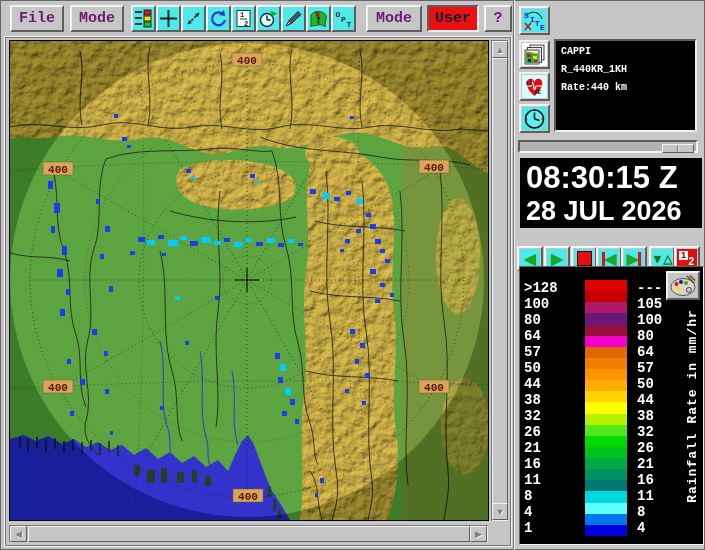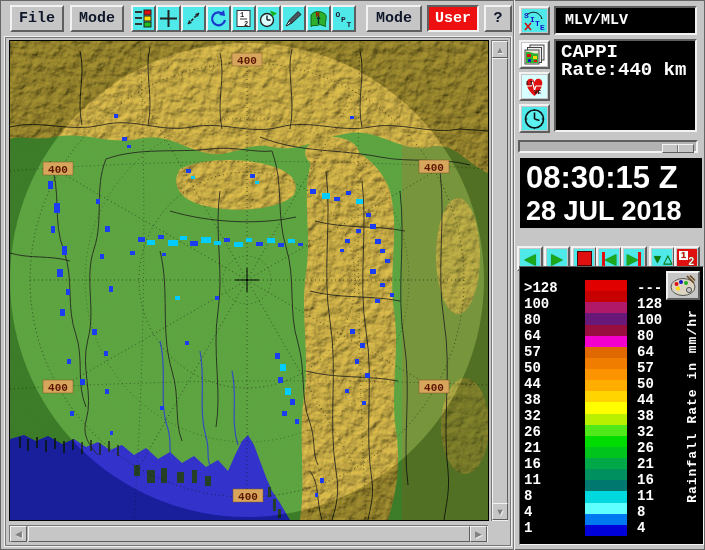--- a/index.html
+++ b/index.html
@@ -4,21 +4,21 @@
 <style>
   html,body{margin:0;padding:0;}
   body{width:705px;height:550px;background:#c6c6c6;overflow:hidden;position:relative;
        font-family:"Liberation Sans",sans-serif;box-shadow:inset 0 0 0 1px #666;}
   .raised{background:#c6c6c6;border-style:solid;border-width:2px;
           border-color:#f2f2f2 #5e5e5e #5e5e5e #f2f2f2;box-sizing:border-box;}
   .sunken{border-style:solid;border-width:2px;border-color:#5e5e5e #f2f2f2 #f2f2f2 #5e5e5e;box-sizing:border-box;}
   
   #toolbar{position:absolute;left:0;top:0;width:513px;height:36px;display:flex;align-items:center;}
   .menu-btn{height:27px;font-family:"Liberation Mono",monospace;font-weight:bold;font-size:15px;
-            color:#0f172a;display:flex;align-items:center;justify-content:center;cursor:default;}
+            color:#701a75;display:flex;align-items:center;justify-content:center;cursor:default;}
   .icon-btn{width:25px;height:27px;padding:0;display:flex;align-items:center;justify-content:center;}
   .icon-face{width:21px;height:23px;background:#4fe9e9;display:flex;align-items:center;justify-content:center;}
   #user-btn{background:#ee1010;color:#fff;border-color:#5e5e5e #f2f2f2 #f2f2f2 #5e5e5e;}
   
   #map-panel{position:absolute;left:4px;top:36px;width:508px;height:511px;
              border:1px solid #efefef;box-sizing:border-box;}
   #map-panel-inner{position:absolute;inset:0;border:1px solid #777;}
   #map-viewport{position:absolute;left:3px;top:2px;width:478px;height:479px;border:1px solid #000;background:#4f9d33;}
   #map-svg{display:block;}
   .sb{position:absolute;background:#b2b2b2;box-shadow:inset 1px 1px 0 #777,inset -1px -1px 0 #eee;}
@@ -29,21 +29,21 @@
           text-shadow:1px 1px 0 #eee;}
   .sb-thumb{position:absolute;background:#c6c6c6;border:1px solid;border-color:#f2f2f2 #5e5e5e #5e5e5e #f2f2f2;}
   
   #side{position:absolute;left:513px;top:0;width:192px;height:550px;border-left:1px solid #777;
         box-shadow:inset 1px 0 0 #eee;}
   .blackbox{background:#000;color:#fff;font-family:"Liberation Mono",monospace;font-weight:bold;}
   #site-btn{position:absolute;left:5px;top:6px;width:31px;height:29px;padding:1px;}
   #site-display{position:absolute;left:40px;top:6px;width:143px;height:29px;font-size:15px;
                 display:flex;align-items:center;padding-left:9px;}
   .side-icon{position:absolute;left:5px;width:31px;height:29px;padding:1px;}
-  #prod-display{position:absolute;left:40px;top:39px;width:143px;height:93px;font-size:19px;
+  #prod-display{position:absolute;left:40px;top:39px;width:143px;height:93px;font-size:10px;
                 line-height:18px;padding:2px 0 8px 5px;}
   #frame-slider{position:absolute;left:4px;top:140px;width:180px;height:13px;background:#b2b2b2;}
   #frame-slider .sb-thumb{right:2px;top:2px;width:30px;height:7px;}
   #frame-slider .sb-thumb i{position:absolute;left:14px;top:0;bottom:0;width:1px;background:#777;box-shadow:1px 0 0 #eee;}
   #time-display{position:absolute;left:6px;top:158px;width:176px;height:70px;padding-left:6px;}
   #time-line{font-size:31px;letter-spacing:0px;line-height:36px;margin-top:2px;font-family:"Liberation Sans",sans-serif;font-weight:bold;}
   #date-line{font-size:27px;line-height:30px;font-family:"Liberation Sans",sans-serif;font-weight:bold;}
   .pb-btn{position:absolute;top:246px;width:26px;height:25px;padding:1px;display:flex;align-items:center;justify-content:center;}
   .pb-face{width:100%;height:100%;background:#4fe9e9;display:flex;align-items:center;justify-content:center;
            font-size:15px;color:#1ba81b;text-shadow:0 0 1px #006000;}
@@ -148,21 +148,21 @@
       <svg width="19" height="19">
             <text x="1.5" y="8" font-size="8" font-weight="bold" fill="#223" font-family="Liberation Mono,monospace">O</text>
             <text x="7" y="13" font-size="8" font-weight="bold" fill="#223" font-family="Liberation Mono,monospace">P</text>
             <text x="12.5" y="17.5" font-size="8" font-weight="bold" fill="#223" font-family="Liberation Mono,monospace">T</text>
           </svg>
         </span>
       </button>
   </div>
 
   <button class="menu-btn raised" style="width:56px;margin-left:10px;">Mode</button>
-  <button class="menu-btn" id="user-btn" style="width:52px;margin-left:5px;border-width:2px;border-style:solid;color:#ffffff;">User</button>
+  <button class="menu-btn" id="user-btn" style="width:52px;margin-left:5px;border-width:2px;border-style:solid;color:#0f172a;">User</button>
   <button class="menu-btn raised" style="width:28px;margin-left:5px;">?</button>
 </div>
 
 <div id="map-panel">
  <div id="map-panel-inner">
   <div id="map-viewport">
     <svg id="map-svg" width="478" height="479" viewBox="0 0 478 479">
       <defs>
         <filter id="mtn" x="-5%" y="-5%" width="110%" height="110%">
           <feTurbulence type="fractalNoise" baseFrequency="0.10" numOctaves="4" seed="11" result="n"></feTurbulence>
@@ -404,23 +404,20 @@
       <svg width="25" height="23">
           <path d="M5,6 C10,1 18,3 20,10" stroke="#111" fill="none"></path>
           <text x="2" y="9" font-size="8" font-weight="bold" fill="#1515c8" font-family="Liberation Mono,monospace">S</text>
           <text x="8" y="13" font-size="8" font-weight="bold" fill="#1515c8" font-family="Liberation Mono,monospace">I</text>
           <text x="13" y="17" font-size="8" font-weight="bold" fill="#1515c8" font-family="Liberation Mono,monospace">T</text>
           <text x="18" y="21" font-size="8" font-weight="bold" fill="#1515c8" font-family="Liberation Mono,monospace">E</text>
           <path d="M3,14l6,7M9,14l-6,7" stroke="#d01010" stroke-width="1.6"></path>
         </svg>
     </span>
   </button>
-  <div id="site-display" class="blackbox sunken">
-    <span>MLV/MLV</span>
-  </div>
 
   <button class="side-icon raised" style="top:40px;">
     <span style="display:block;width:100%;height:100%;background:#fff;">
       <svg width="25" height="23">
           <rect x="8" y="2" width="14" height="15" fill="#efefef" stroke="#444"></rect>
           <rect x="5.5" y="4.5" width="14" height="15" fill="#efefef" stroke="#444"></rect>
           <rect x="3" y="7" width="14" height="14" fill="#efe8d8" stroke="#444"></rect>
           <path d="M4,9 C8,8 12,12 16,10 L16,20 L4,20 Z" fill="#2db02d"></path>
           <rect x="5" y="11" width="4" height="3" fill="#e01010"></rect>
           <rect x="11" y="13" width="4" height="3" fill="#ffd800"></rect>
@@ -444,32 +441,33 @@
       <svg width="25" height="23">
           <circle cx="12.5" cy="12" r="9" fill="#5cf0f0" stroke="#111" stroke-width="1.6"></circle>
           <path d="M12.5,12 L12.5,5.5 M12.5,12 L17.5,13.5" stroke="#111" stroke-width="1.6"></path>
           <path d="M12.5,2.2v1.6M12.5,20.2v1.6M3.7,12h1.6M19.7,12h1.6" stroke="#111"></path>
         </svg>
     </span>
   </button>
 
   <div id="prod-display" class="blackbox sunken">
     <div>CAPPI</div>
+    <div>R_440KR_1KH</div>
     <div>Rate:440 km</div>
   </div>
 
   <div id="frame-slider" class="sunken">
     <div class="sb-thumb">
         <i></i>
       </div>
   </div>
 
   <div id="time-display" class="blackbox">
     <div id="time-line">08:30:15 Z</div>
-    <div id="date-line">28 JUL 2018</div>
+    <div id="date-line">28 JUL 2026</div>
   </div>
 
   <button class="pb-btn raised" style="left:3px;">
       <span class="pb-face">◀</span>
     </button>
   <button class="pb-btn raised" style="left:30px;">
       <span class="pb-face">▶</span>
     </button>
   <button class="pb-btn raised" style="left:57px;">
       <span class="pb-face">
@@ -532,21 +530,21 @@
           <div style="background: rgb(0, 168, 72);"></div>
           <div style="background: rgb(0, 144, 96);"></div>
           <div style="background: rgb(0, 120, 112);"></div>
           <div style="background: rgb(0, 216, 224);"></div>
           <div style="background: rgb(96, 255, 255);"></div>
           <div style="background: rgb(0, 120, 240);"></div>
           <div style="background: rgb(0, 0, 216);"></div>
         </div>
       <div id="leg-right" class="leg-col">
           <div>---</div>
-          <div>128</div>
+          <div>105</div>
           <div>100</div>
           <div>80</div>
           <div>64</div>
           <div>57</div>
           <div>50</div>
           <div>44</div>
           <div>38</div>
           <div>32</div>
           <div>26</div>
           <div>21</div>

